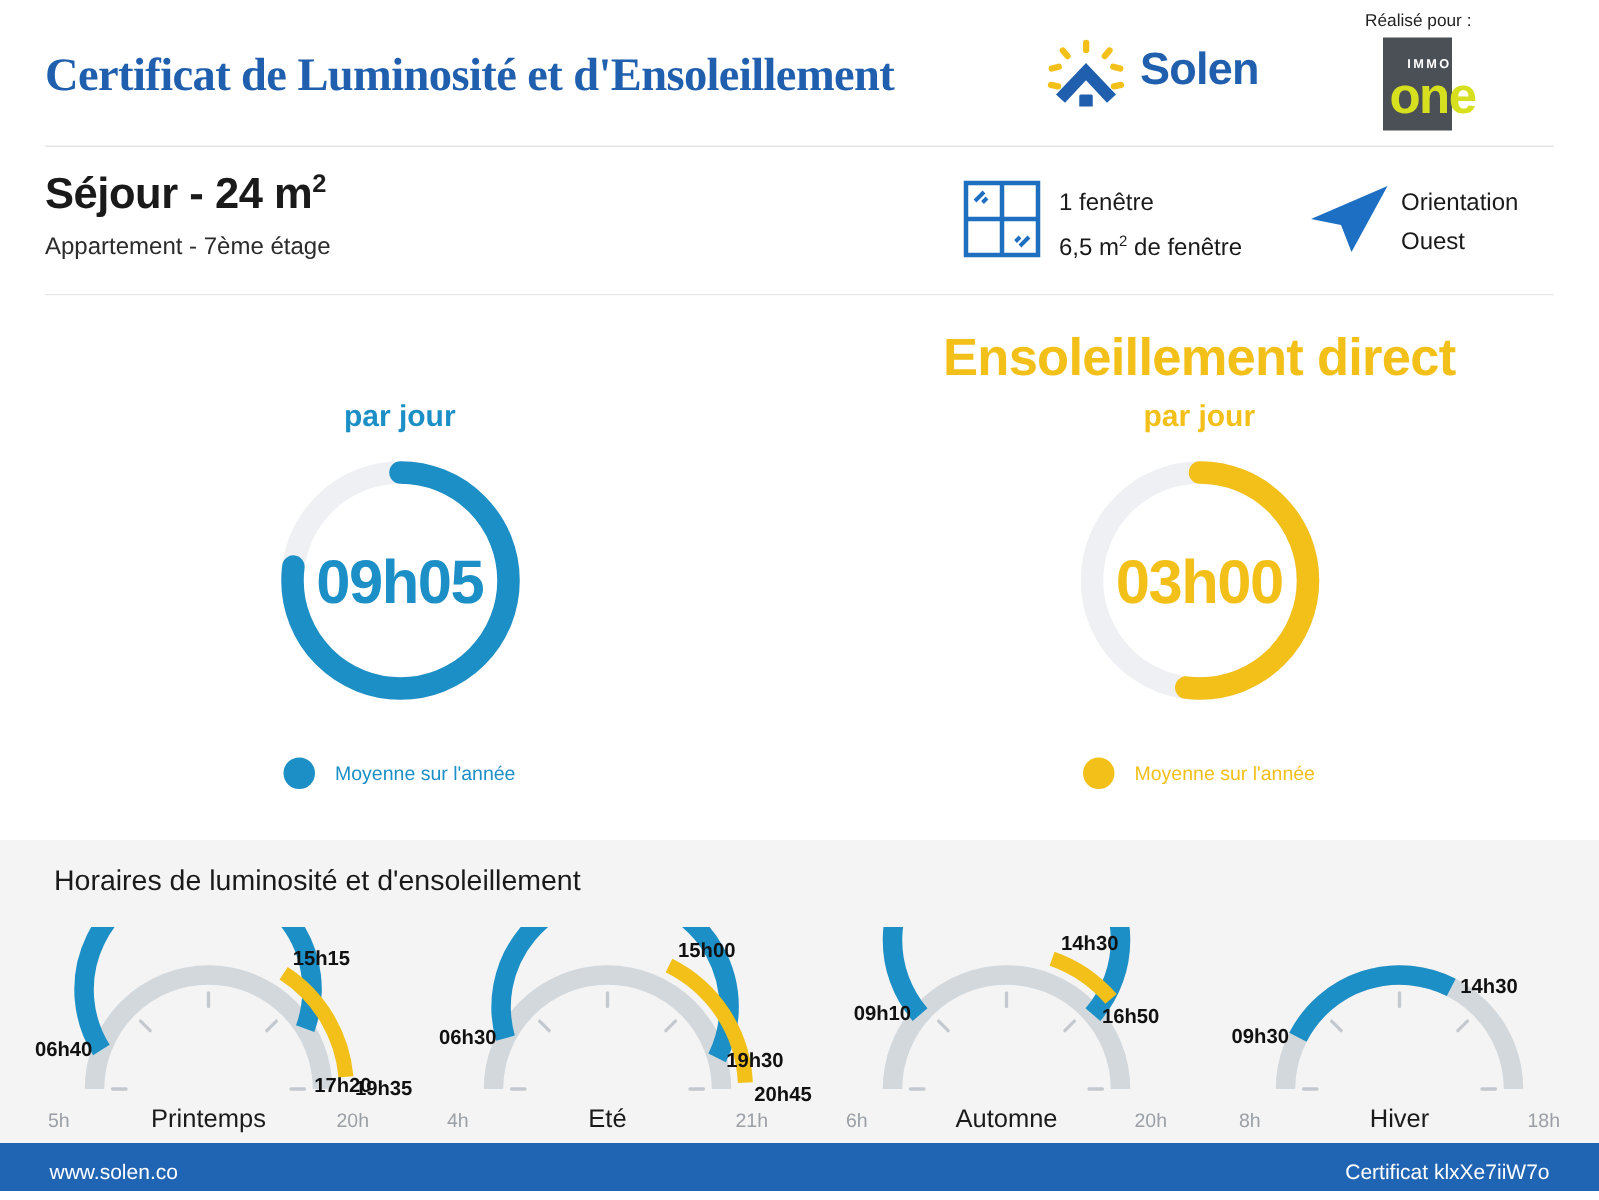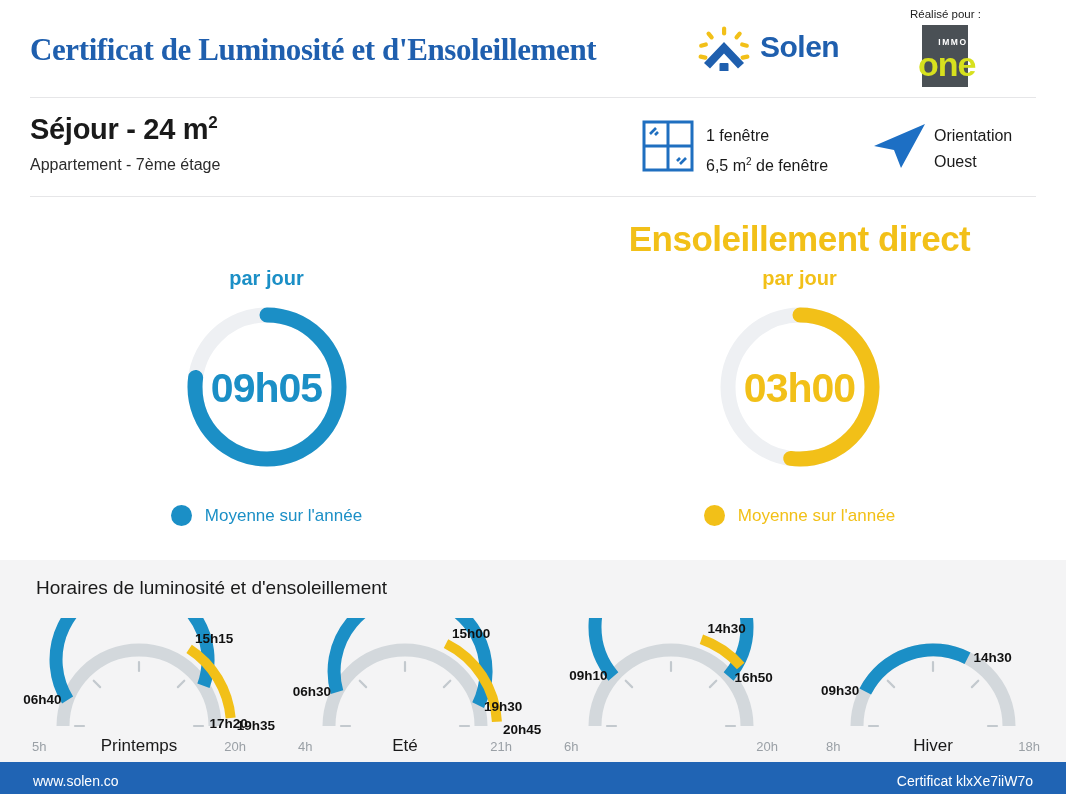--- a/index.html
+++ b/index.html
@@ -32,21 +32,21 @@
     position:absolute; left:922px; top:25px; width:46px; height:62px;
     background:#4a5055;
   }
   #immoone-immo {
     position:absolute; left:0; top:12px; width:62px;
     text-align:center; font-size:8.5px; letter-spacing:1.6px;
     color:#ffffff; font-weight:bold;
   }
   #immoone-one {
     position:absolute; left:-4px; top:22px; width:74px;
-    text-align:left; font-size:34px; line-height:34px;
+    text-align:center; font-size:34px; line-height:34px;
     color:#d7e01e; font-weight:bold; letter-spacing:-1px;
   }
 
   .divider { position:absolute; left:30px; width:1006px; height:1px; background:#e6e6e8; }
 
   
   #roominfo { position:absolute; left:0; top:98px; width:1066px; height:98px; }
   #room-title {
     position:absolute; left:30px; top:15px;
     font-size:29px; font-weight:bold; color:#1a1a1a; letter-spacing:-0.3px;
@@ -84,21 +84,21 @@
   .donut-ring { position:absolute; left:50%; top:104px; margin-left:-86px; width:172px; height:172px; }
   .donut-value {
     position:absolute; left:0; top:168px; width:100%;
     text-align:center; font-size:41px; font-weight:bold; letter-spacing:-1px;
   }
   .donut-legend {
     position:absolute; left:0; top:308px; width:100%;
     display:flex; align-items:center; justify-content:center; gap:13px;
   }
   .legend-dot { width:21px; height:21px; border-radius:50%; display:block; }
-  .legend-text { font-size:17px; }
+  .legend-text { font-size:13px; }
   .blue-txt { color:#1b8fc6; }
   .yellow-txt { color:#f2c018; }
 
   
   #seasons { position:absolute; left:0; top:560px; width:1066px; height:202px; background:#f4f4f5; }
   #seasons-title {
     position:absolute; left:36px; top:17px;
     font-size:19px; color:#1a1a1a;
   }
   .gauge { position:absolute; top:58px; width:266px; height:140px; }
@@ -265,20 +265,21 @@
       <svg viewBox="0 0 266 120" width="266" height="120">
           <path d="M 57 107.99999999999999 A 76 76 0 1 1 209 108" fill="none" stroke="#d3d8dc" stroke-width="13"></path>
           <path d="M 75.39785731689935 58.42184797397434 A 76 76 0 1 1 190.60214268310065 58.42184797397432" fill="none" stroke="#1b8fc6" stroke-width="13"></path>
           <path d="M 163.38567369987535 21.162733611630188 A 92 92 0 0 1 202.72890956375343 47.98434228428471" fill="none" stroke="#f2c018" stroke-width="10"></path>
           <line x1="69" y1="107.99999999999999" x2="78" y2="108" stroke="#c3c9ce" stroke-width="2.2" stroke-linecap="round"></line>
           <line x1="87.74516600406096" y1="62.745166004060955" x2="94.10912703473988" y2="69.10912703473988" stroke="#c3c9ce" stroke-width="2.2" stroke-linecap="round"></line>
           <line x1="133" y1="44" x2="133" y2="53" stroke="#c3c9ce" stroke-width="2.2" stroke-linecap="round"></line>
           <line x1="178.25483399593904" y1="62.74516600406096" x2="171.89087296526012" y2="69.10912703473988" stroke="#c3c9ce" stroke-width="2.2" stroke-linecap="round"></line>
           <line x1="197" y1="108" x2="188" y2="108" stroke="#c3c9ce" stroke-width="2.2" stroke-linecap="round"></line>
         </svg>
+      <div class="gauge-name">Automne</div>
       <div class="tick-label tick-min">6h</div>
       <div class="tick-label tick-max">20h</div>
     <div class="val-label" style="right: 196.602px; top: 50.4218px;">09h10</div>
         <div class="val-label" style="left: 169.386px; top: 3.16273px;">14h30</div>
         <div class="val-label" style="left: 196.602px; top: 52.4218px;">16h50</div>
       </div>
 
     <div class="gauge" id="gauge-3">
       <svg viewBox="0 0 266 120" width="266" height="120">
           <path d="M 57 107.99999999999999 A 76 76 0 1 1 209 108" fill="none" stroke="#d3d8dc" stroke-width="13"></path>

